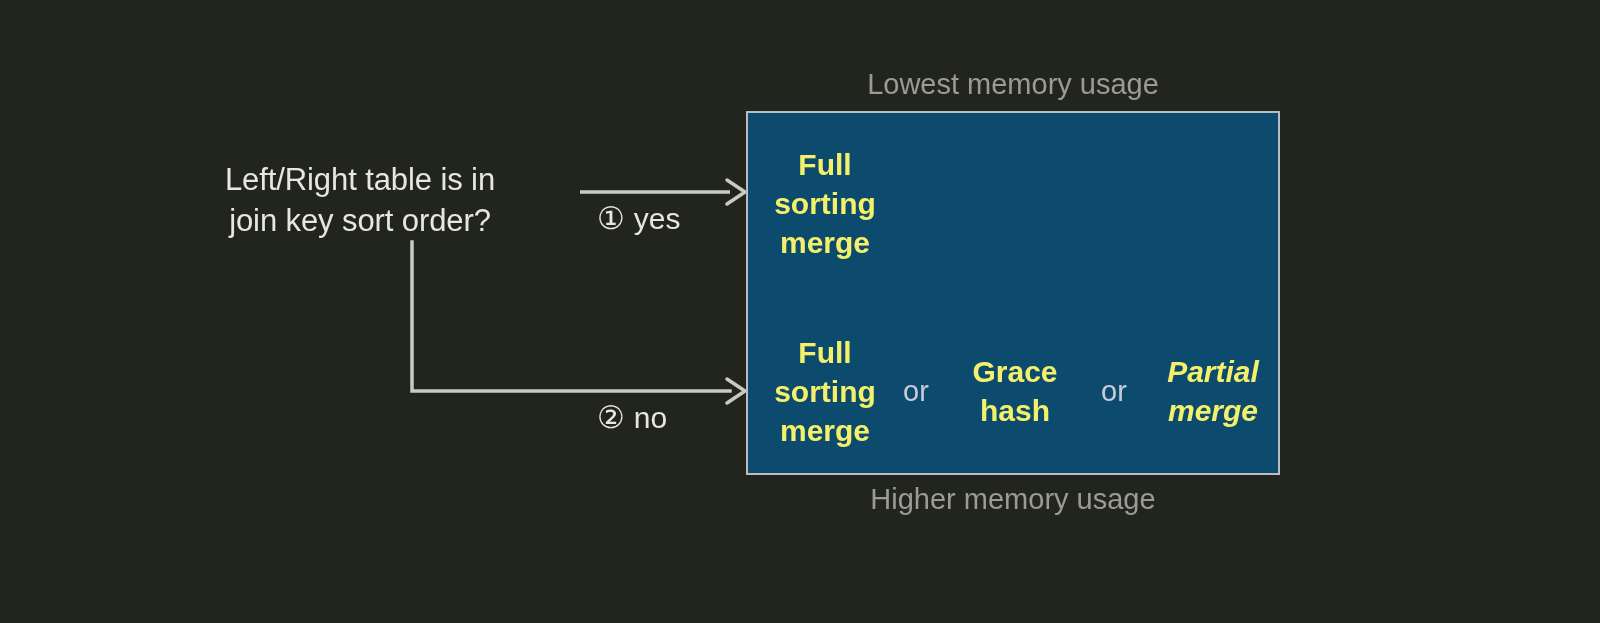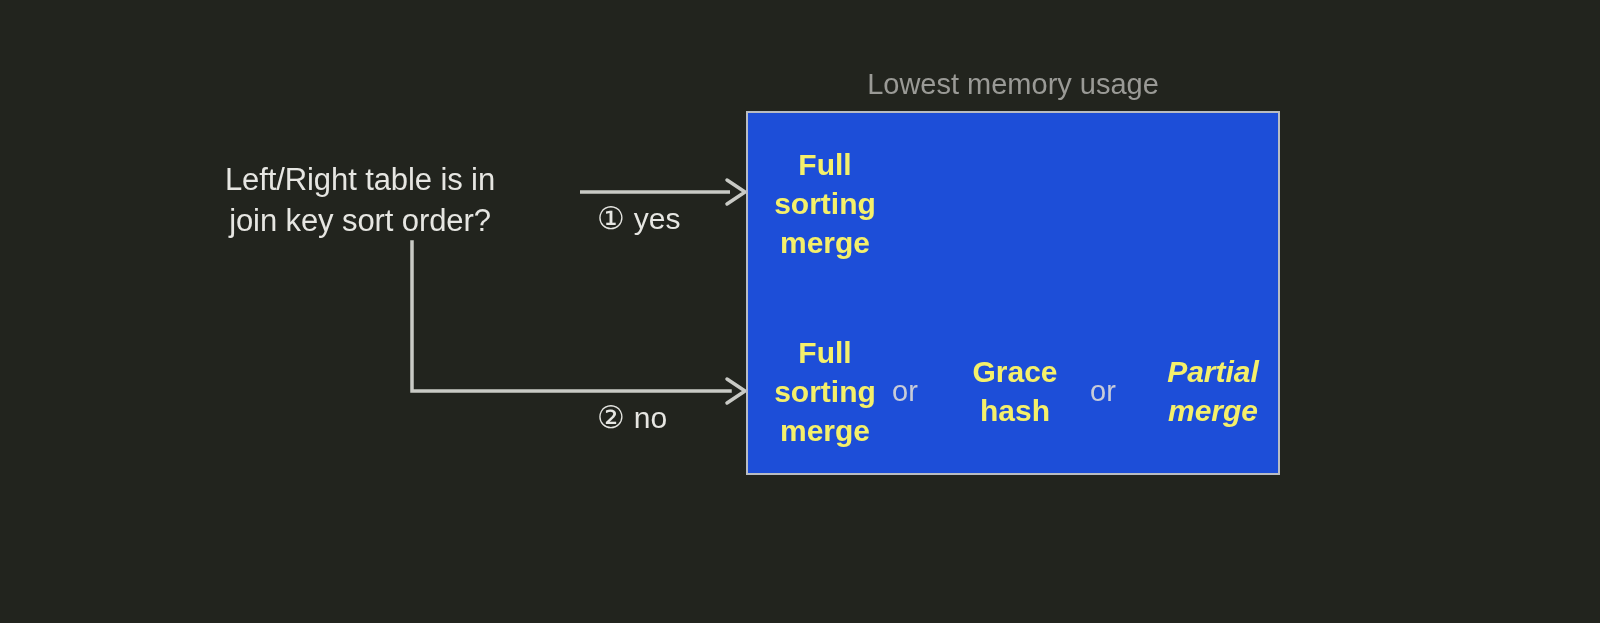--- a/index.html
+++ b/index.html
@@ -75,21 +75,21 @@
   #caption-lowest { top: 70px; }
   #caption-higher { top: 485px; }
 
   
   #strategy-box {
     position: absolute;
     left: 746px;
     top: 111px;
     width: 534px;
     height: 364px;
-    background: #1d4ed8;
+    background: #0c4a6e;
     border: 2px solid #b9bcc2;
     box-sizing: border-box;
   }
 
   .strategy-row {
     position: absolute;
     left: 0;
     width: 100%;
     display: flex;
     align-items: center;
@@ -114,21 +114,21 @@
     font-size: 29px;
     font-weight: 400;
     flex: 0 0 auto;
     line-height: 1;
   }
 
   
   .col-a { width: 134px; }
   .col-b { width: 150px; }
   .col-c { width: 150px; font-style: italic; }
-  .sep-w { width: 48px; text-align: left; }
+  .sep-w { width: 48px; text-align: center; }
 </style>
 </head>
 <body>
 
 <div id="canvas">
 
   <div id="decision-question">Left/Right table is in
 join key sort order?</div>
 
   <svg id="connectors" viewBox="0 0 1600 623" width="1600" height="623">
@@ -167,14 +167,15 @@
       <div class="strategy-sep sep-w">or</div>
       <div class="strategy-option col-b">Grace
 hash</div>
       <div class="strategy-sep sep-w">or</div>
       <div class="strategy-option col-c">Partial
 merge</div>
     </div>
 
   </div>
 
+  <div id="caption-higher" class="memory-caption">Higher memory usage</div>
 
 </div>
 
 </body></html>

